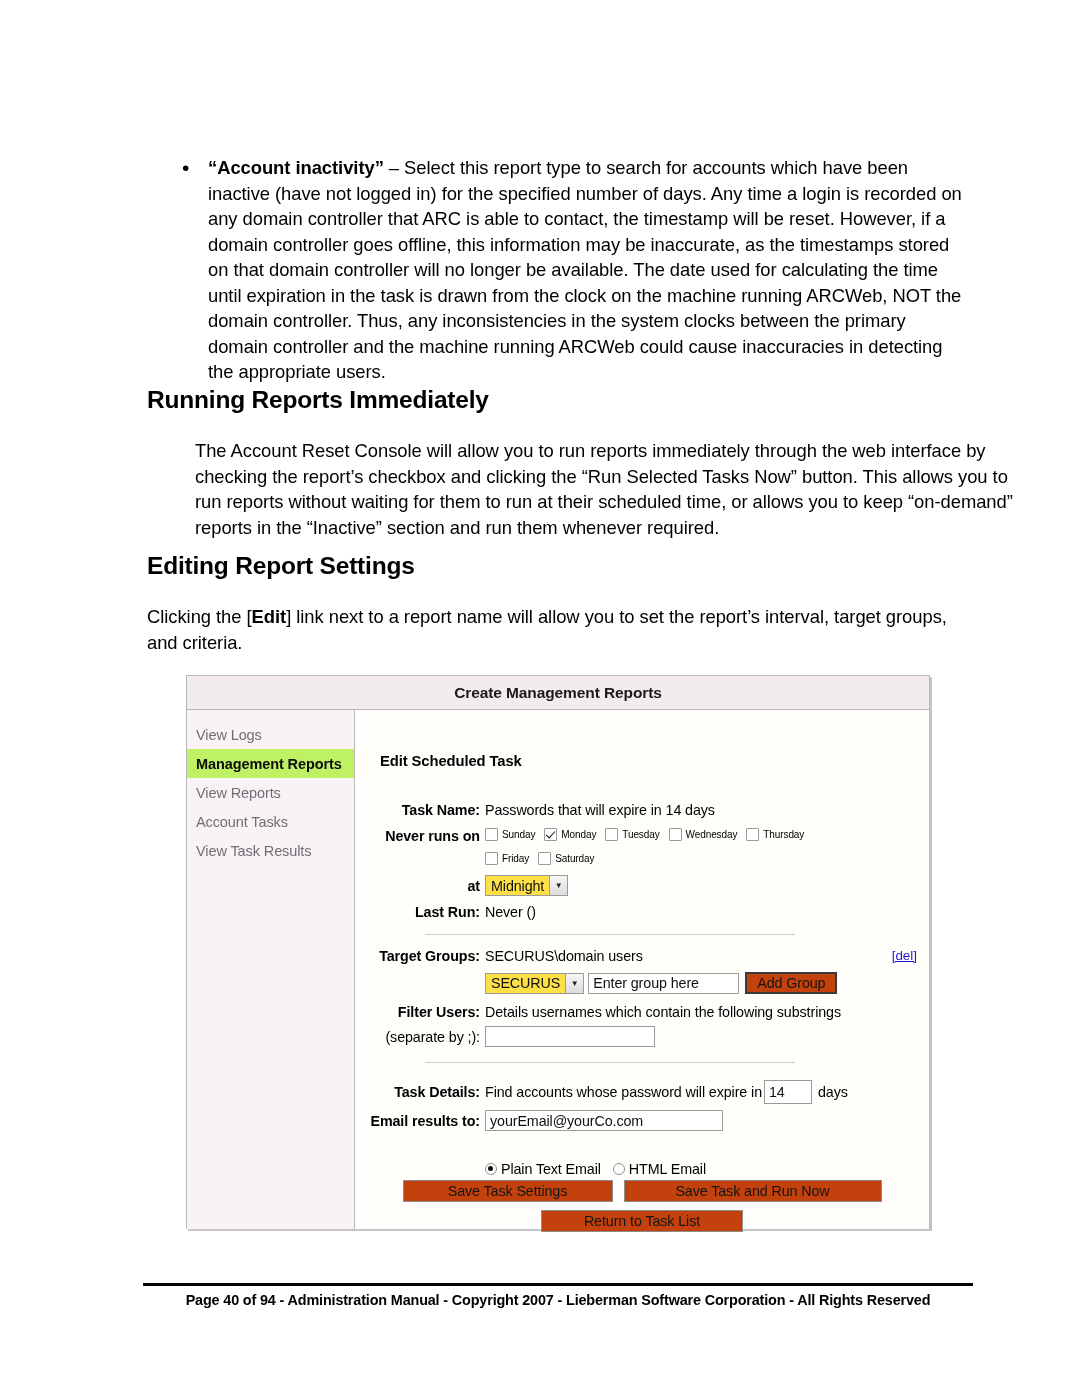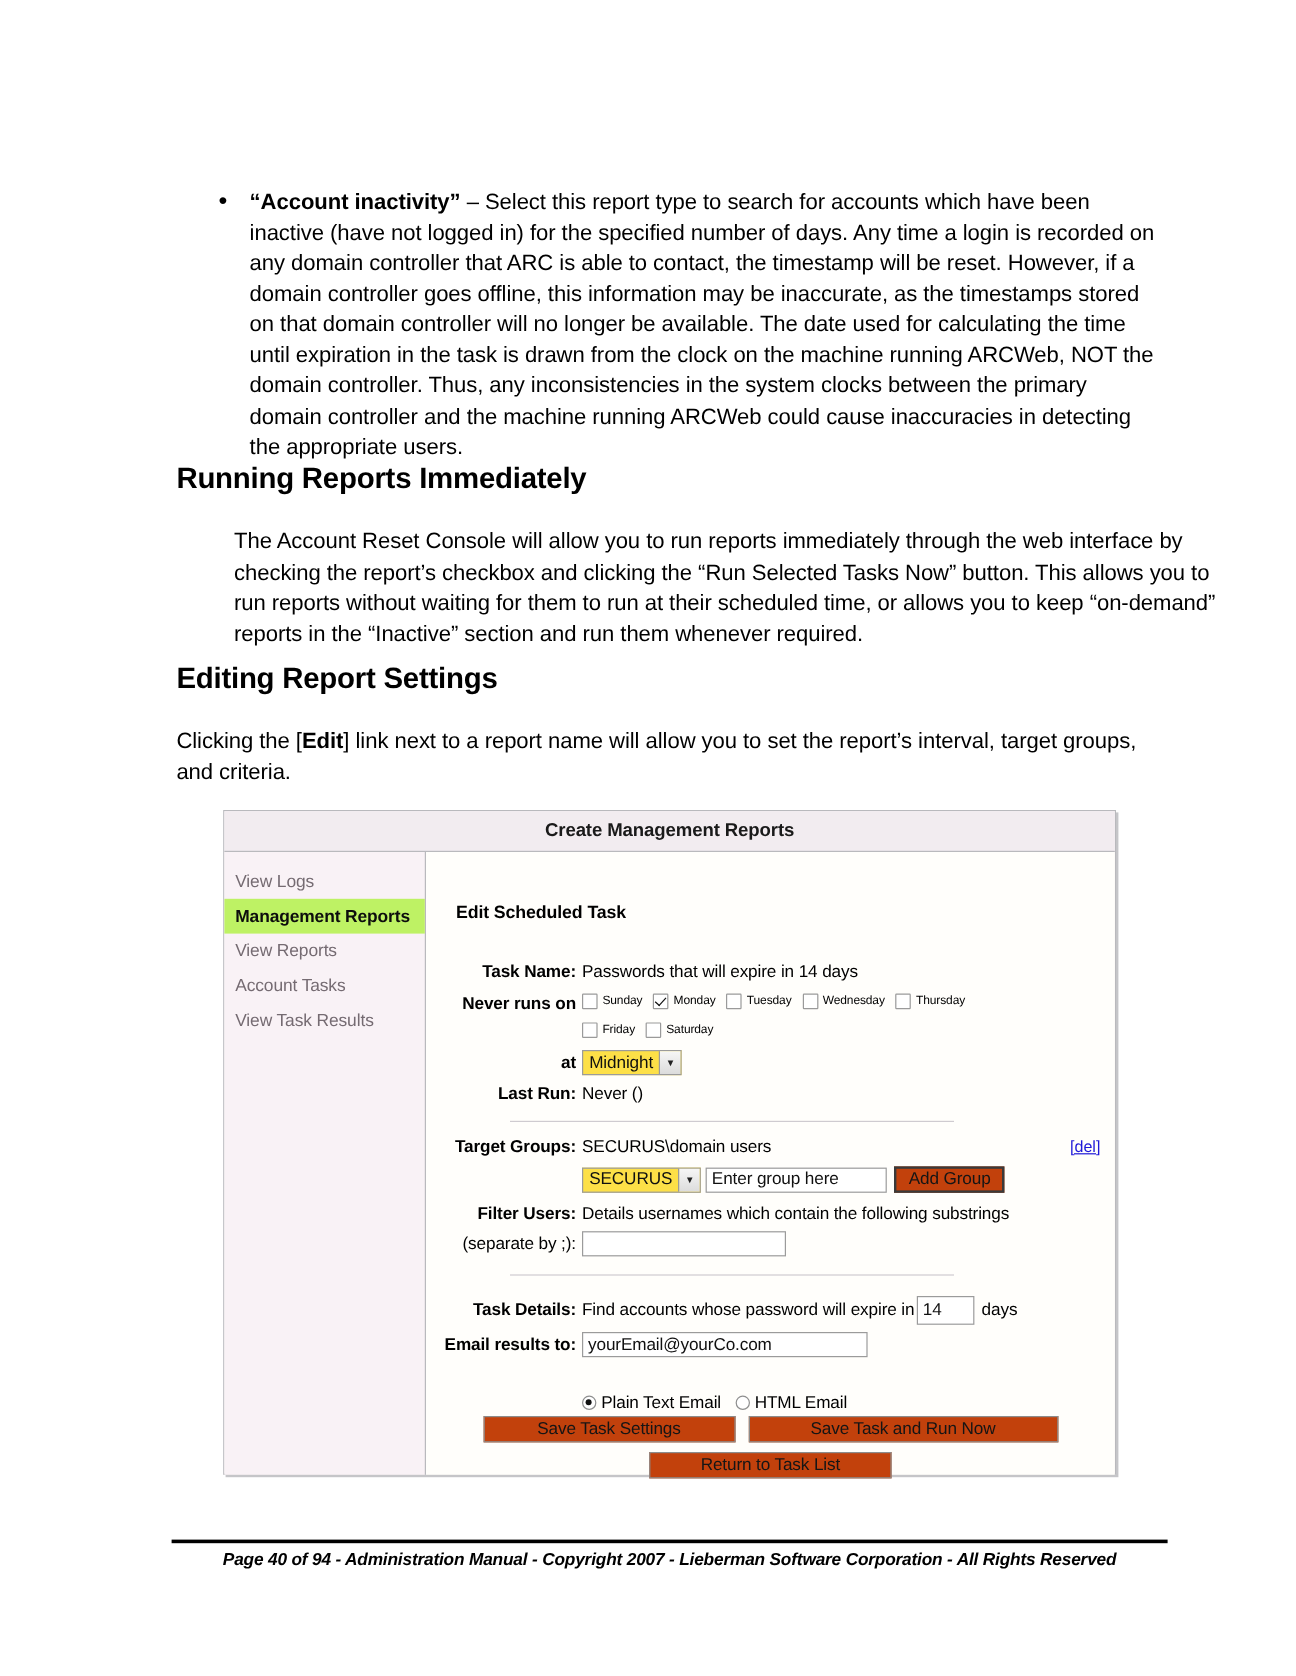--- a/index.html
+++ b/index.html
@@ -323,21 +323,20 @@
     background: #000000;
   }
   .footer-text {
     position: absolute;
     left: 143px;
     top: 1292px;
     width: 830px;
     text-align: center;
     font-size: 14.4px;
     font-weight: bold;
-    font-style: italic;
     letter-spacing: -0.15px;
   }
 </style>
 </head>
 <body>
 
 <div class="page">
 
   <div class="bullet-block">
     <div class="bullet-row">

